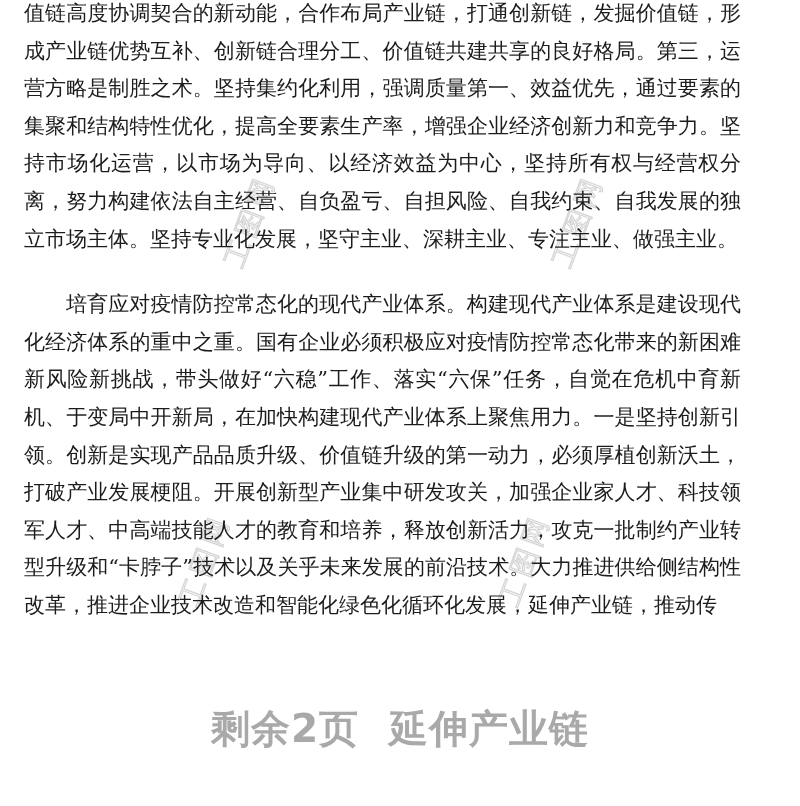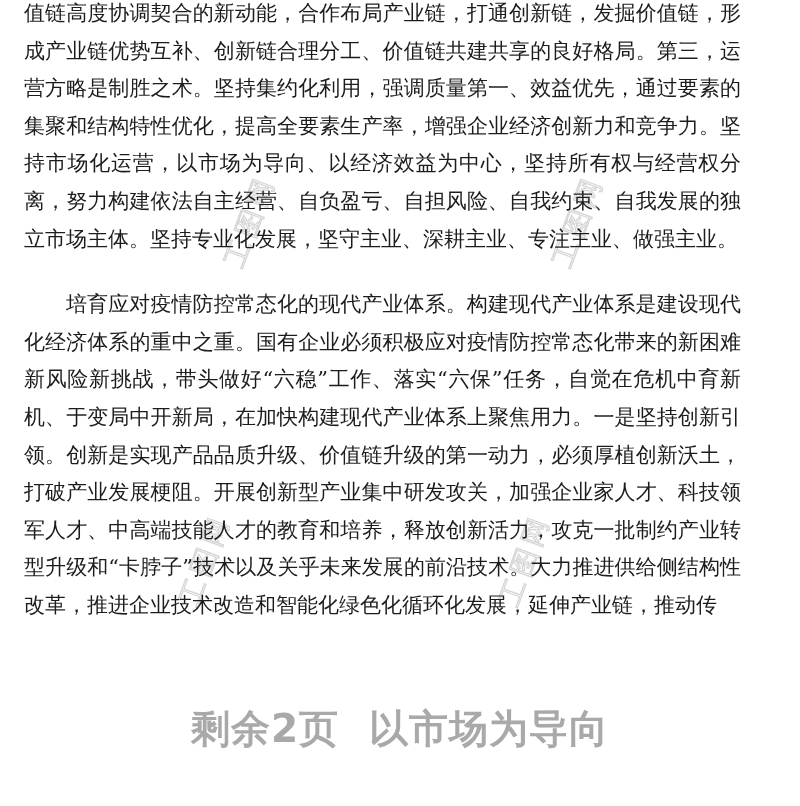--- a/index.html
+++ b/index.html
@@ -92,16 +92,16 @@
     <div class="wm c">工图网</div>
     <div class="wm d">工图网</div>
   </div>
 
   <div class="doc-text">
     <p class="para">值链高度协调契合的新动能，合作布局产业链，打通创新链，发掘价值链，形成产业链优势互补、创新链合理分工、价值链共建共享的良好格局。第三，运营方略是制胜之术。坚持集约化利用，强调质量第一、效益优先，通过要素的集聚和结构特性优化，提高全要素生产率，增强企业经济创新力和竞争力。坚持市场化运营，以市场为导向、以经济效益为中心，坚持所有权与经营权分离，努力构建依法自主经营、自负盈亏、自担风险、自我约束、自我发展的独立市场主体。坚持专业化发展，坚守主业、深耕主业、专注主业、做强主业。</p>
     <p class="para indent">培育应对疫情防控常态化的现代产业体系。构建现代产业体系是建设现代化经济体系的重中之重。国有企业必须积极应对疫情防控常态化带来的新困难新风险新挑战，带头做好“六稳”工作、落实“六保”任务，自觉在危机中育新机、于变局中开新局，在加快构建现代产业体系上聚焦用力。一是坚持创新引领。创新是实现产品品质升级、价值链升级的第一动力，必须厚植创新沃土，打破产业发展梗阻。开展创新型产业集中研发攻关，加强企业家人才、科技领军人才、中高端技能人才的教育和培养，释放创新活力，攻克一批制约产业转型升级和“卡脖子”技术以及关乎未来发展的前沿技术。大力推进供给侧结构性改革，推进企业技术改造和智能化绿色化循环化发展，延伸产业链，推动传</p>
   </div>
 
   <div class="footer-notice">
-    <span>剩余2页</span><span class="gap"></span><span>以市场为导向</span>
+    <span>剩余2页</span><span class="gap"></span><span>延伸产业链</span>
   </div>
 
 </div>
 
 </body></html>

